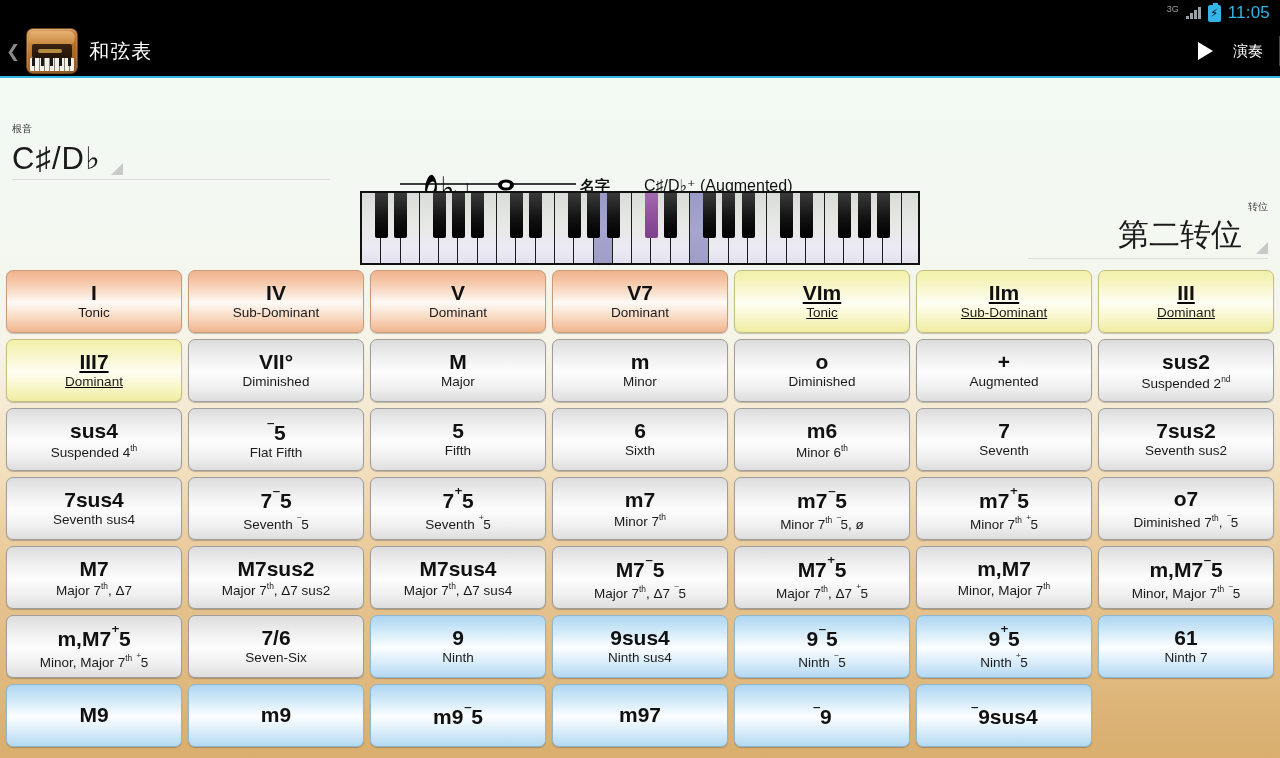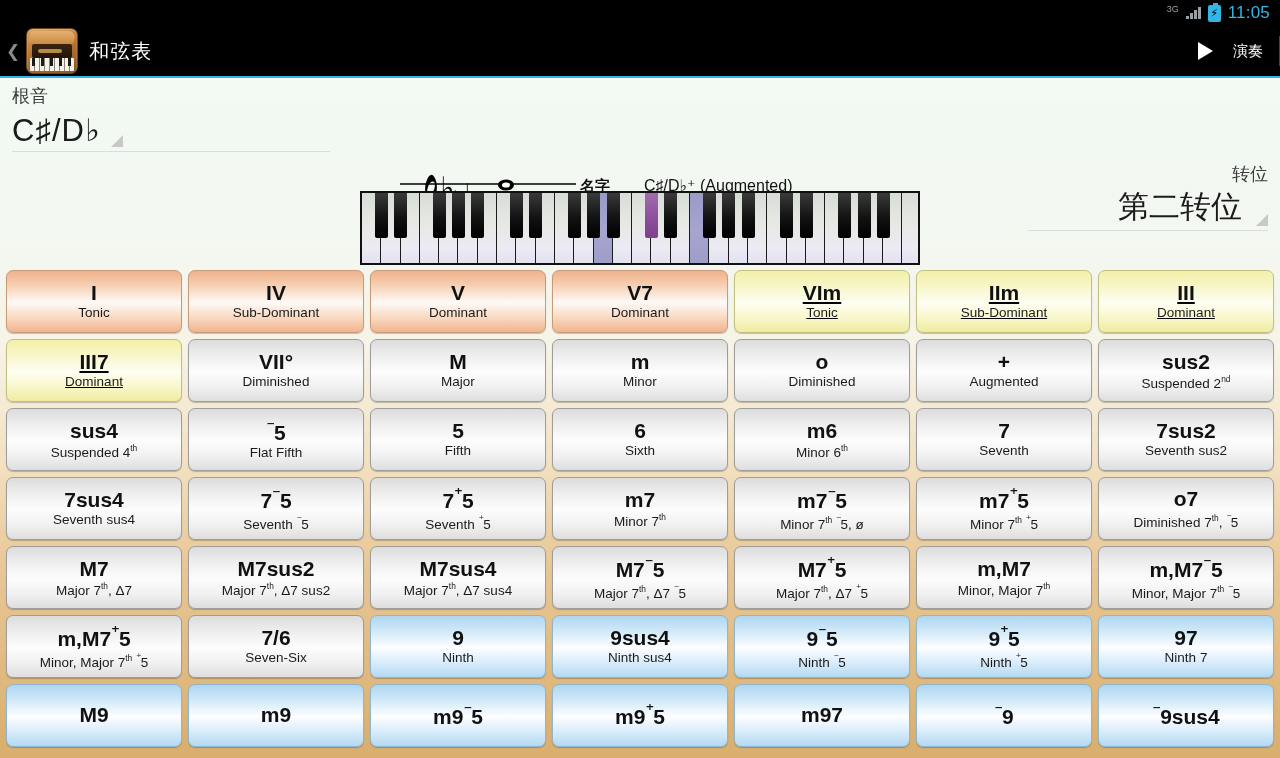--- a/index.html
+++ b/index.html
@@ -74,21 +74,21 @@
     width:1280px; height:680px;
     background: linear-gradient(180deg,
       #f2faf3 0%, #f3f8f1 24%, #f7f3e6 40%,
       #f3e2c2 56%, #e8c795 72%, #dfb97f 88%, #d9ae6e 100%);
     position:relative;
   }
 
   
   .infostrip { height:108px; display:flex; align-items:flex-start; position:relative; }
   .root-sel { padding:6px 0 0 12px; width:330px; }
-  .mini-label { font-size:18px; color:#3c3c3c; }
+  .mini-label { font-size:10px; color:#3c3c3c;margin-top:38px; }
   .root-val { font-size:31px; color:#1b1b1b; margin-top:4px; letter-spacing:1px;
               position:relative; display:inline-block; padding-right:22px; }
   .spin-caret { position:absolute; right:0; bottom:2px; width:0;height:0;
      border-left:12px solid transparent; border-bottom:12px solid #c9c9c9; }
   .spin-rule { height:1px; background:#dcdcdc; margin-top:2px; }
 
   .staff-wrap { position:absolute; left:398px; top:90px; }
   .chordinfo { position:absolute; left:580px; top:96px; display:flex; gap:34px; }
   .ci-labels div { font-size:15px; color:#111; font-weight:bold; line-height:24px; }
   .ci-values div { font-size:16px; color:#111; line-height:24px; white-space:nowrap; }
@@ -448,36 +448,33 @@
       </div>
       <div class="cbtn t-blue">
         <div class="big">9<span class="flatmark">⁻</span>5</div>
         <div class="sub">Ninth <span class="flatmark">⁻</span>5</div>
       </div>
       <div class="cbtn t-blue">
         <div class="big">9<span class="flatmark">⁺</span>5</div>
         <div class="sub">Ninth <span class="flatmark">⁺</span>5</div>
       </div>
       <div class="cbtn t-blue">
-        <div class="big">97</div>
+        <div class="big">61</div>
         <div class="sub">Ninth 7</div>
       </div>
       <div class="cbtn t-blue">
         <div class="big">M9</div>
       </div>
       <div class="cbtn t-blue">
         <div class="big">m9</div>
       </div>
       <div class="cbtn t-blue">
         <div class="big">m9<span class="flatmark">⁻</span>5</div>
       </div>
       <div class="cbtn t-blue">
-        <div class="big">m9<span class="flatmark">⁺</span>5</div>
-      </div>
-      <div class="cbtn t-blue">
         <div class="big">m97</div>
       </div>
       <div class="cbtn t-blue">
         <div class="big"><span class="flatmark">⁻</span>9</div>
       </div>
       <div class="cbtn t-blue">
         <div class="big"><span class="flatmark">⁻</span>9sus4</div>
       </div>
     </div>
 </div>

